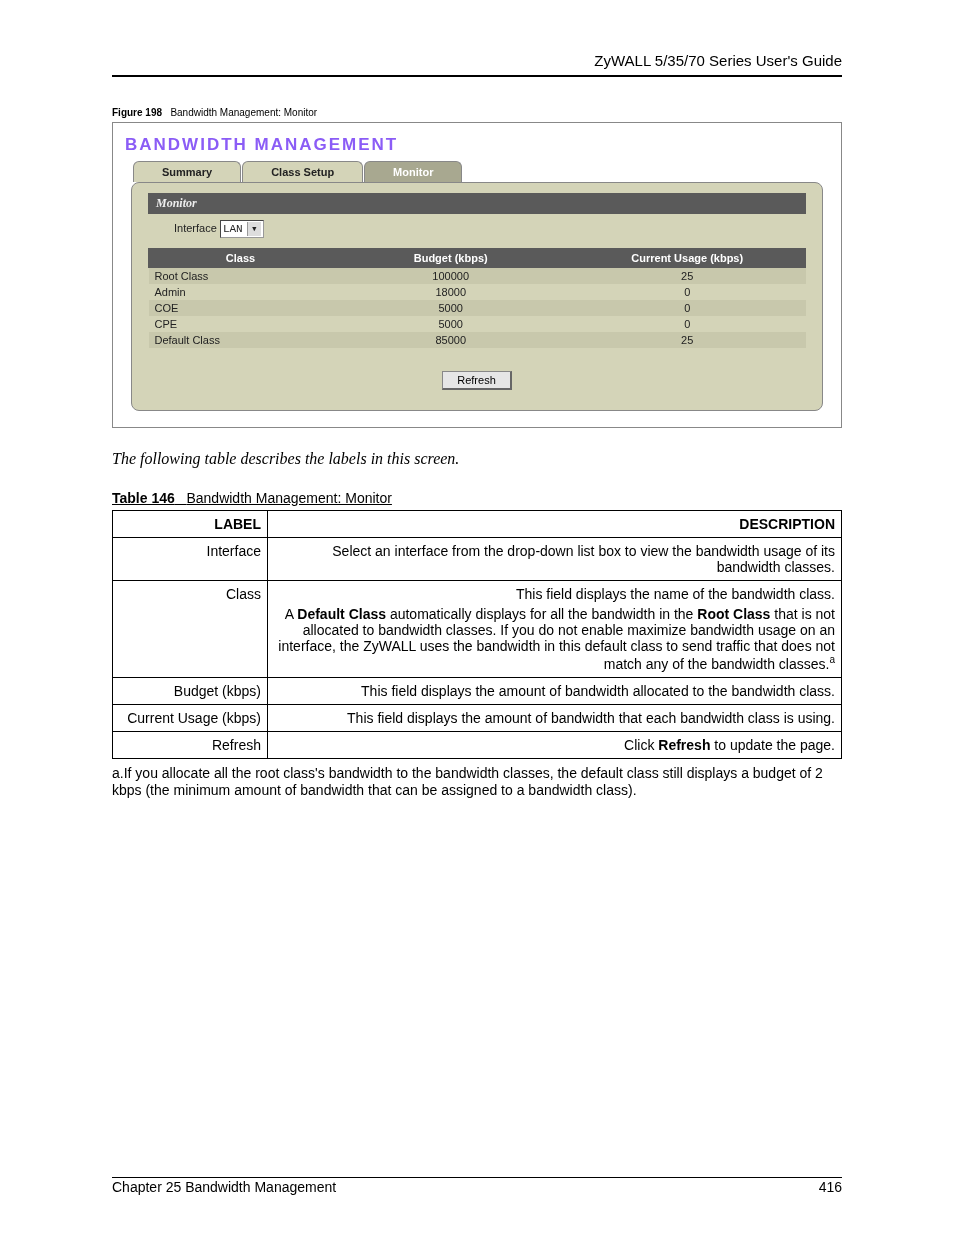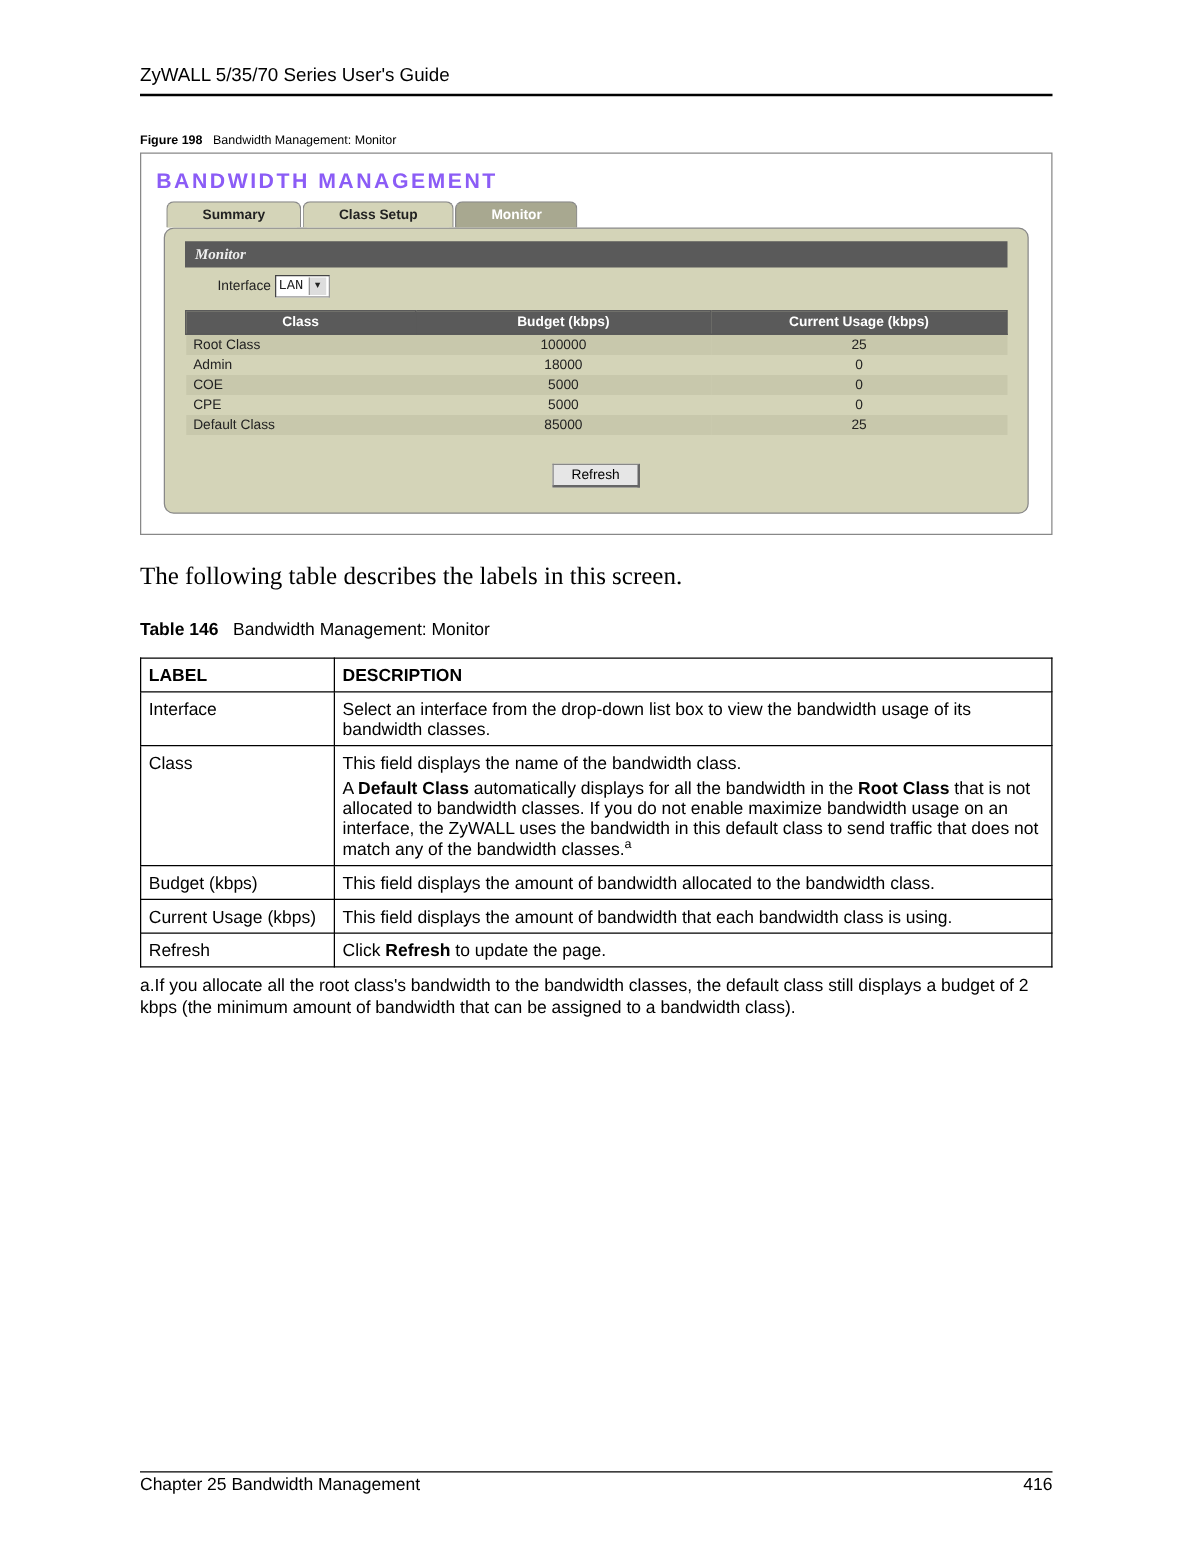--- a/index.html
+++ b/index.html
@@ -10,20 +10,21 @@
     color: #000;
     width: 954px;
     height: 1235px;
     position: relative;
     background: #fff;
   }
   .page {
     padding: 52px 112px 0 112px;
   }
   .header-line {
+    text-align: right;
     font-family: Arial, Helvetica, sans-serif;
     font-size: 15px;
     padding-bottom: 6px;
     border-bottom: 2px solid #000;
   }
   .fig-caption {
     font-family: Arial, Helvetica, sans-serif;
     font-size: 10px;
     margin-top: 30px;
     margin-bottom: 4px;
@@ -138,38 +139,40 @@
     padding: 2px 14px;
     background: #e6e6e6;
     border: 1px solid #888;
     border-bottom: 2px solid #666;
     border-right: 2px solid #666;
   }
 
   
   .body-para {
     font-family: "Times New Roman", Times, serif;
-    font-size: 20px;
+    font-size: 16px;
     margin: 22px 0 22px 0;
+    font-style: italic;
   }
   .tbl-caption {
     font-family: Arial, Helvetica, sans-serif;
     font-size: 14px;
-    margin-bottom: 15px;
+    margin-bottom: 4px;
+    text-decoration: underline;
   }
   .desc-table {
     width: 100%;
     border-collapse: collapse;
     font-family: Arial, Helvetica, sans-serif;
     font-size: 14px;
   }
   .desc-table th, .desc-table td {
     border: 1px solid #000;
     padding: 5px 6px;
-    text-align: left;
+    text-align: right;
     vertical-align: top;
     margin-left: 36px;
   }
   .desc-table th {
     font-weight: bold;
     font-variant: small-caps;
   }
   .desc-table td.col-label { width: 155px; }
   .desc-table p { margin: 0 0 4px 0; }
   .desc-table p:last-child { margin-bottom: 0; }

